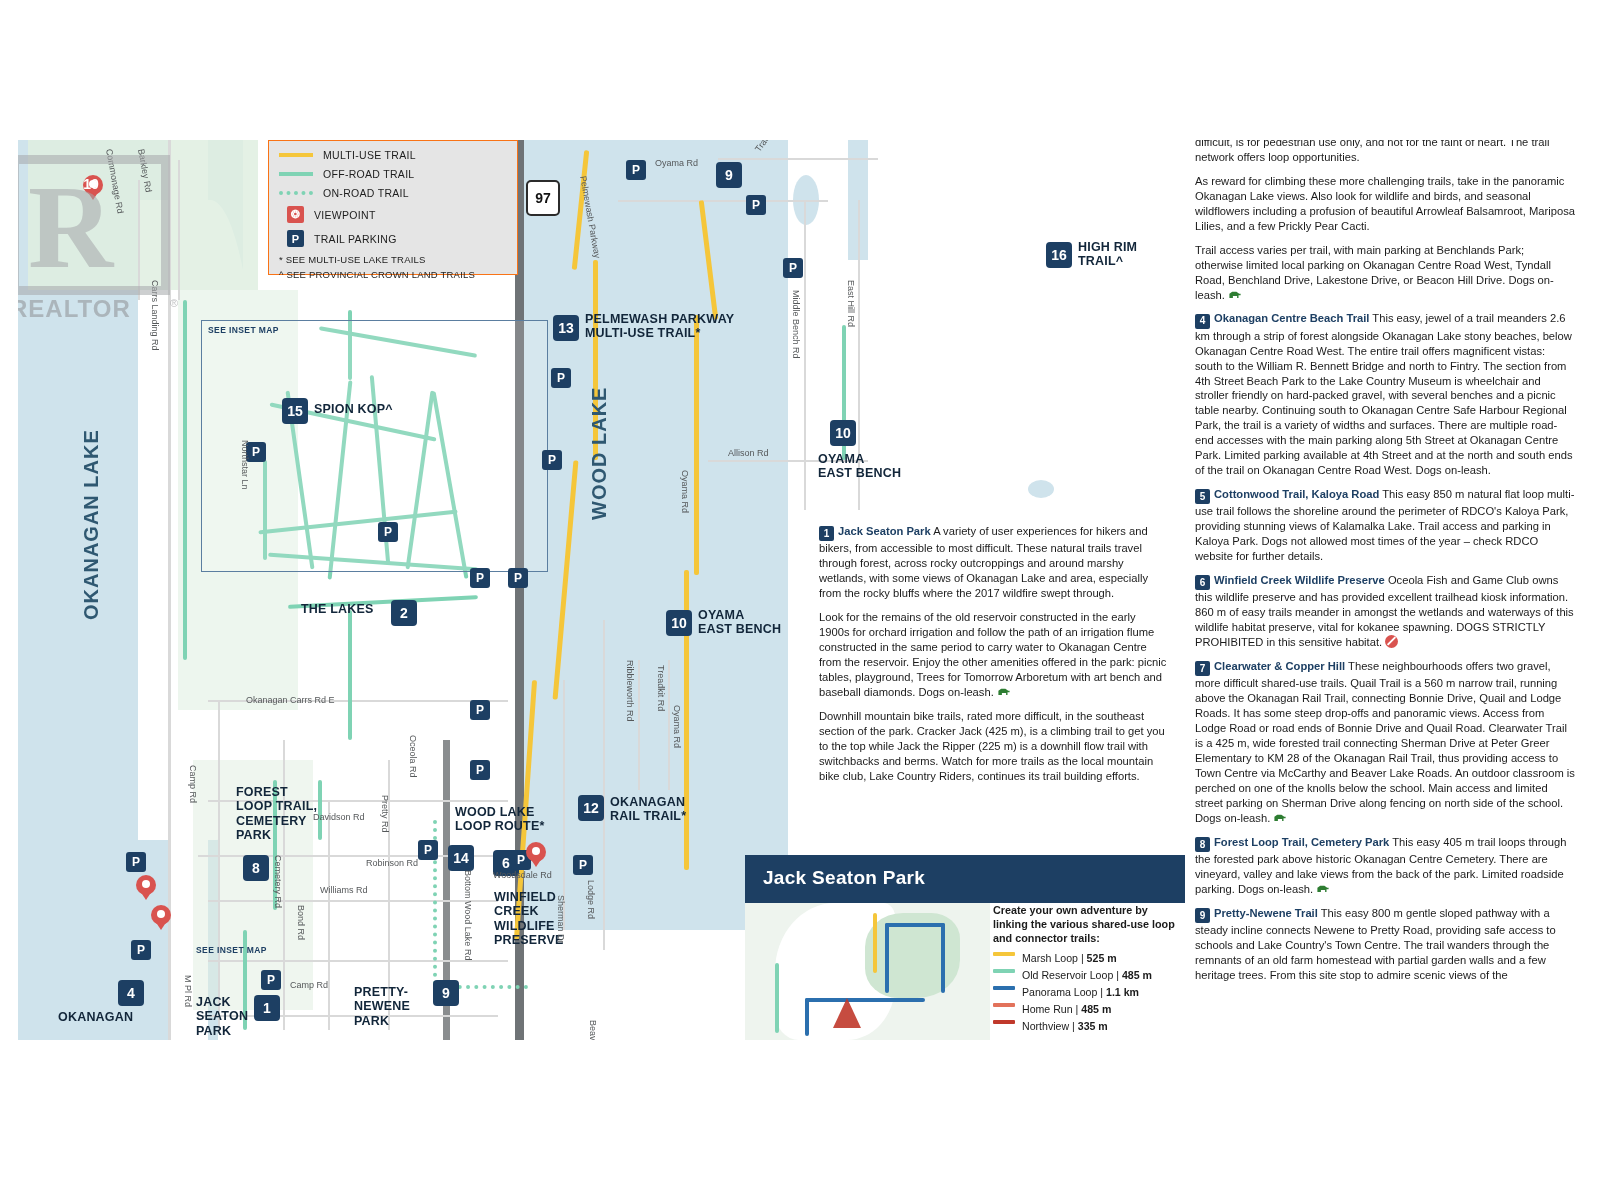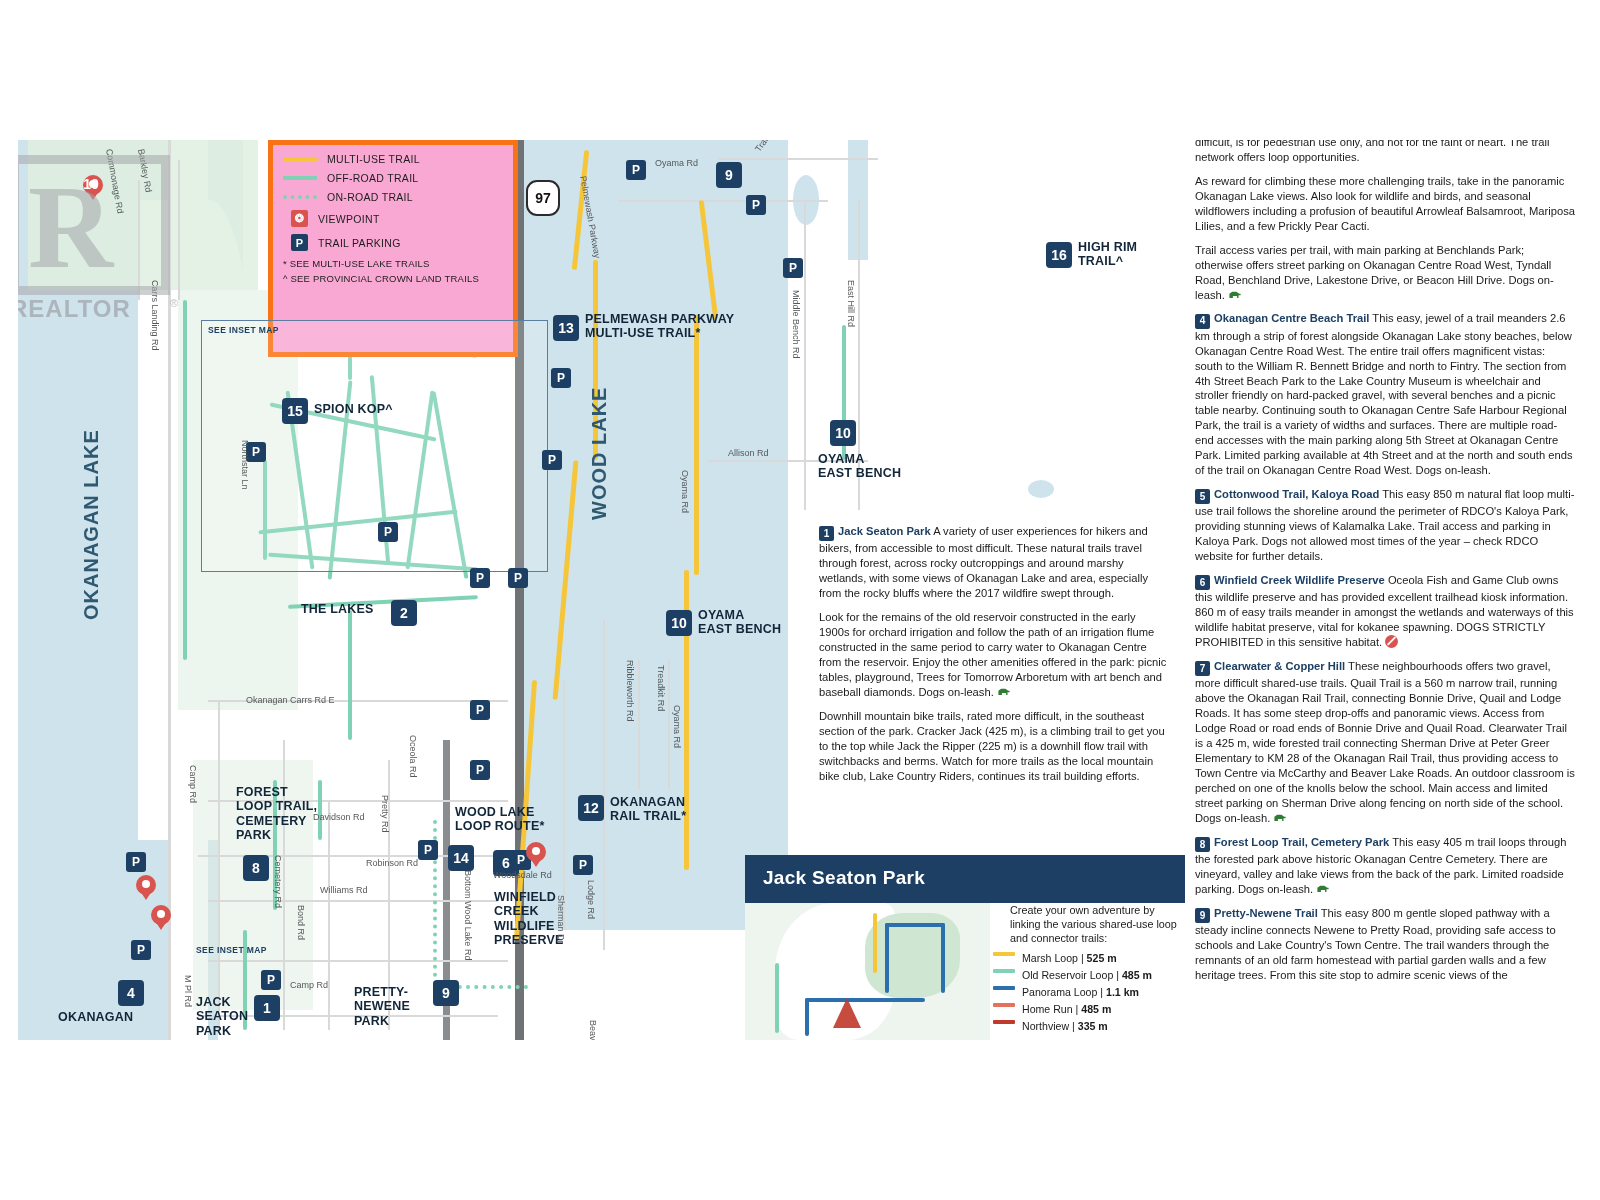--- a/index.html
+++ b/index.html
@@ -27,21 +27,21 @@
   .road{position:absolute;background:#d9d9d9;}
   .road-major{position:absolute;background:#8a8d8f;}
   .hwy{position:absolute;background:#6f7376;}
 
   
   .trail-yellow{position:absolute;background:#f5c63a;border-radius:2px;}
   .trail-green{position:absolute;background:#7fd3b4;border-radius:2px;}
   .trail-blue{position:absolute;background:#2b6fae;border-radius:2px;}
 
   
-  #legend{position:absolute;left:250px;top:0px;width:250px;height:217px;background:#f9a8d4;border:5px solid #f97316;padding:8px 10px;box-sizing:border-box;}
+  #legend{position:absolute;left:250px;top:0px;width:250px;height:135px;background:#e5e5e5;border:1px solid #f97316;padding:8px 10px;box-sizing:border-box;}
   .leg-row{display:flex;align-items:center;margin-bottom:7px;font-size:10.5px;color:#1d1d1d;letter-spacing:.3px;}
   .leg-swatch{width:34px;height:0;border-top:4px solid #f5c63a;margin-right:10px;}
   .leg-swatch.green{border-top:4px solid #7fd3b4;}
   .leg-swatch.dot{border-top:4px dotted #7fd3b4;}
   .leg-icon{width:17px;height:17px;margin-right:10px;margin-left:8px;border-radius:2px;display:inline-flex;align-items:center;justify-content:center;color:#fff;font-size:11px;font-weight:bold;}
   .leg-icon.view{background:#d9534f;}
   .leg-icon.park{background:#1d3f63;}
   .leg-note{font-size:9.5px;color:#1d1d1d;margin-top:4px;letter-spacing:.2px;}
 
   
@@ -54,21 +54,21 @@
   .pin{position:absolute;width:20px;height:26px;}
   .pin .head{width:20px;height:20px;border-radius:50% 50% 50% 50%;background:#d9534f;}
   .pin .tip{width:0;height:0;border-left:6px solid transparent;border-right:6px solid transparent;border-top:9px solid #d9534f;margin-left:4px;margin-top:-4px;}
   .pin .dot{position:absolute;left:6px;top:5px;width:8px;height:8px;border-radius:50%;background:#ffffff;}
 
   .map-label{position:absolute;font-size:12.5px;font-weight:bold;color:#12263a;line-height:1.15;letter-spacing:.2px;}
   .road-label{position:absolute;font-size:9px;color:#55585a;}
   .road-label.rot{transform-origin:left top;}
 
   
-  .shield{position:absolute;width:30px;height:32px;background:#ffffff;border:2px solid #2b2b2b;border-radius:11px;display:flex;align-items:center;justify-content:center;font-size:14px;font-weight:bold;color:#111;}
+  .shield{position:absolute;width:30px;height:32px;background:#ffffff;border:2px solid #2b2b2b;border-radius:5px;display:flex;align-items:center;justify-content:center;font-size:14px;font-weight:bold;color:#111;}
 
   
   #watermark{position:absolute;left:10px;top:155px;width:175px;height:175px;opacity:.55;}
   #wm-box{position:absolute;left:0;top:0;width:160px;height:140px;border:9px solid #a6a8ab;box-sizing:border-box;}
   #wm-r{position:absolute;left:18px;top:14px;font-size:118px;line-height:1;color:#a6a8ab;font-family:"Liberation Serif",serif;font-weight:bold;}
   #wm-text{position:absolute;left:0;top:140px;font-size:24px;letter-spacing:1px;color:#8f9194;font-family:"Liberation Sans",sans-serif;font-weight:bold;}
   #wm-reg{position:absolute;left:160px;top:142px;font-size:11px;color:#8f9194;}
 
   
   #descr{position:absolute;left:795px;top:510px;width:390px;height:530px;background:#ffffff;padding:14px 16px 0 16px;box-sizing:border-box;}
@@ -84,21 +84,21 @@
   #rightcol p.first{color:#1b1b1b;}
 
   
   #jsp{position:absolute;left:745px;top:855px;width:440px;height:185px;background:#ffffff;}
   #jsp-head{position:absolute;left:0;top:0;width:440px;height:48px;background:#1d3f63;}
   #jsp-head span{position:absolute;left:18px;top:12px;color:#fff;font-size:19px;font-weight:bold;letter-spacing:.3px;}
   #jsp-map{position:absolute;left:0;top:48px;width:245px;height:137px;background:#eef4ee;overflow:hidden;}
   #jsp-green{position:absolute;left:120px;top:10px;width:95px;height:85px;background:#cfe6d2;border-radius:40% 30% 45% 35%;}
   #jsp-white{position:absolute;left:30px;top:0;width:120px;height:137px;background:#ffffff;border-radius:50% 10% 40% 20%;}
   #jsp-legend{position:absolute;left:248px;top:48px;width:192px;height:137px;font-size:10.5px;color:#1b1b1b;}
-  #jsp-legend .hdr{margin:0 0 7px 17px;font-size:10.8px;line-height:1.3;}
+  #jsp-legend .hdr{margin:0 0 7px 0;font-size:10.8px;line-height:1.3;font-weight:bold;}
   .jl-row{display:flex;margin-bottom:5px;font-size:10.6px;}
   .jl-sw{width:22px;height:4px;margin-right:7px;border-radius:1px;}
 
   .white-strip{position:absolute;background:#ffffff;}
 </style>
 </head>
 <body>
 
 <div id="page">
 
@@ -388,21 +388,21 @@
         <span class="jl-sw" style="background:#c0392b;"></span>
         <span>Northview</span>&nbsp;|&nbsp;<b>335 m</b>
       </div>
     </div>
   </div>
 
   <div id="rightcol">
     <p class="first">shade on a hot day. The Grind Trail, a natural steep 200 m trail rated most difficult, is for pedestrian use only, and not for the faint of heart. The trail network offers loop opportunities.</p>
     <p>As reward for climbing these more challenging trails, take in the panoramic Okanagan Lake views. Also look for wildlife and birds, and seasonal wildflowers including a profusion of beautiful Arrowleaf Balsamroot, Mariposa Lilies, and a few Prickly Pear Cacti.</p>
     <p>
-      <span>Trail access varies per trail, with main parking at Benchlands Park; otherwise offers street parking on Okanagan Centre Road West, Tyndall Road, Benchland Drive, Lakestone Drive, or Beacon Hill Drive. Dogs on-leash.</span>
+      <span>Trail access varies per trail, with main parking at Benchlands Park; otherwise limited local parking on Okanagan Centre Road West, Tyndall Road, Benchland Drive, Lakestone Drive, or Beacon Hill Drive. Dogs on-leash.</span>
       <span class="dogicon">
         <svg viewBox="0 0 20 14" width="14" height="11">
             <path d="M2 12 L2 6 L6 3 L12 3 L16 6 L18 6 L18 8 L15 8 L15 12 L13 12 L13 9 L7 9 L7 12 Z" fill="#2e7d32"></path>
           </svg>
       </span>
     </p>
 
     <p>
       <span class="badge">4</span><span class="tname">Okanagan Centre Beach Trail</span>
       <span>This easy, jewel of a trail meanders 2.6 km through a strip of forest alongside Okanagan Lake stony beaches, below Okanagan Centre Road West. The entire trail offers magnificent vistas: south to the William R. Bennett Bridge and north to Fintry. The section from 4th Street Beach Park to the Lake Country Museum is wheelchair and stroller friendly on hard-packed gravel, with several benches and a picnic table nearby. Continuing south to Okanagan Centre Safe Harbour Regional Park, the trail is a variety of widths and surfaces. There are multiple road-end accesses with the main parking along 5th Street at Okanagan Centre Park. Limited parking available at 4th Street and at the north and south ends of the trail on Okanagan Centre Road West. Dogs on-leash.</span>

